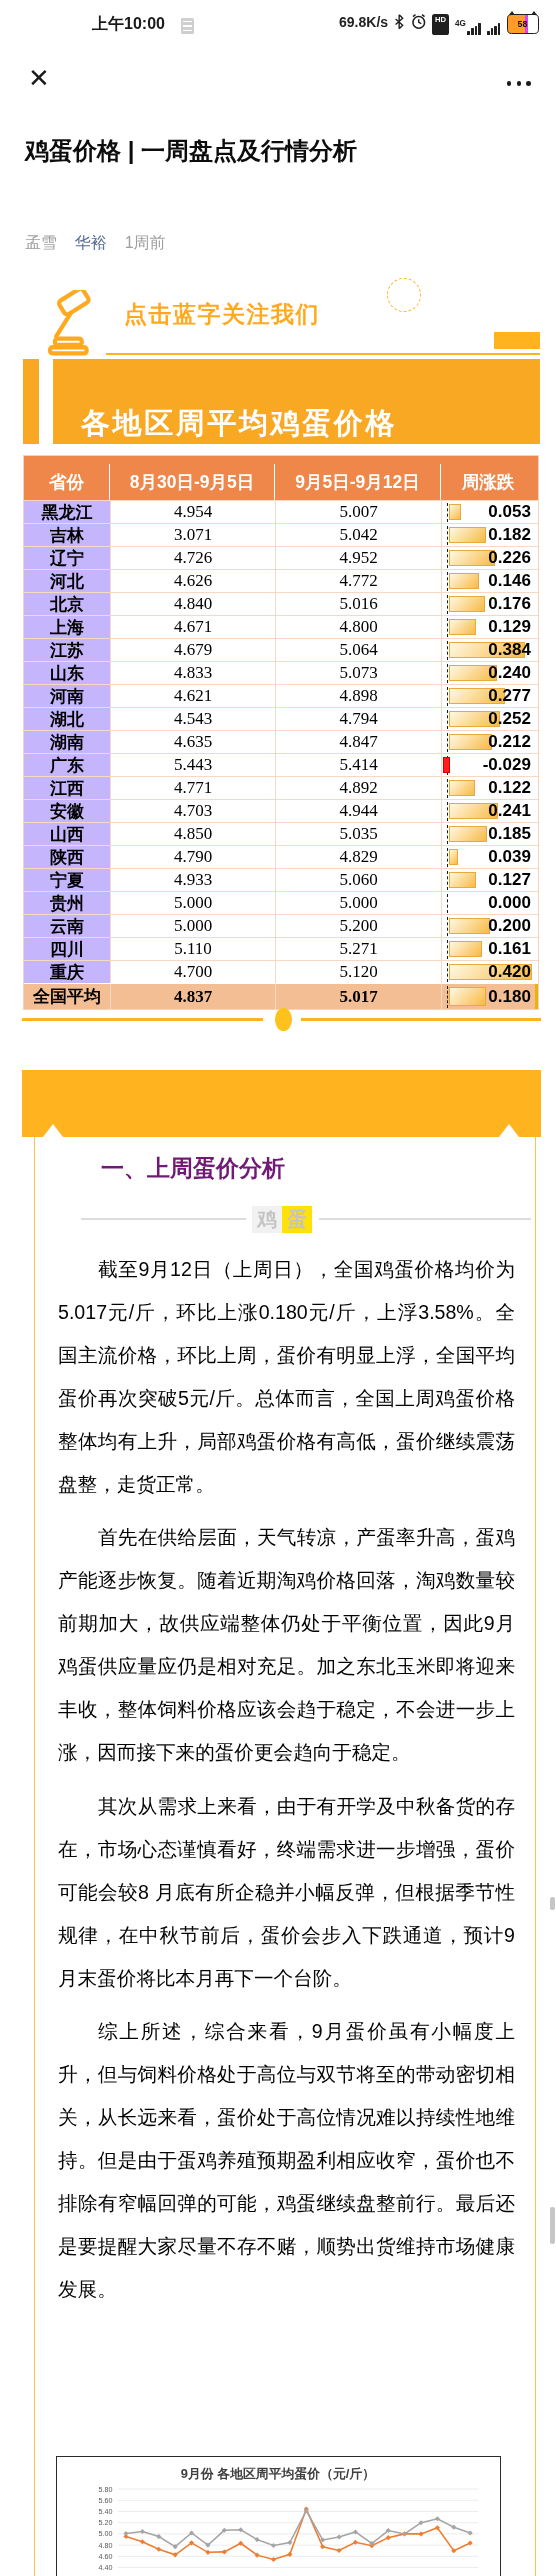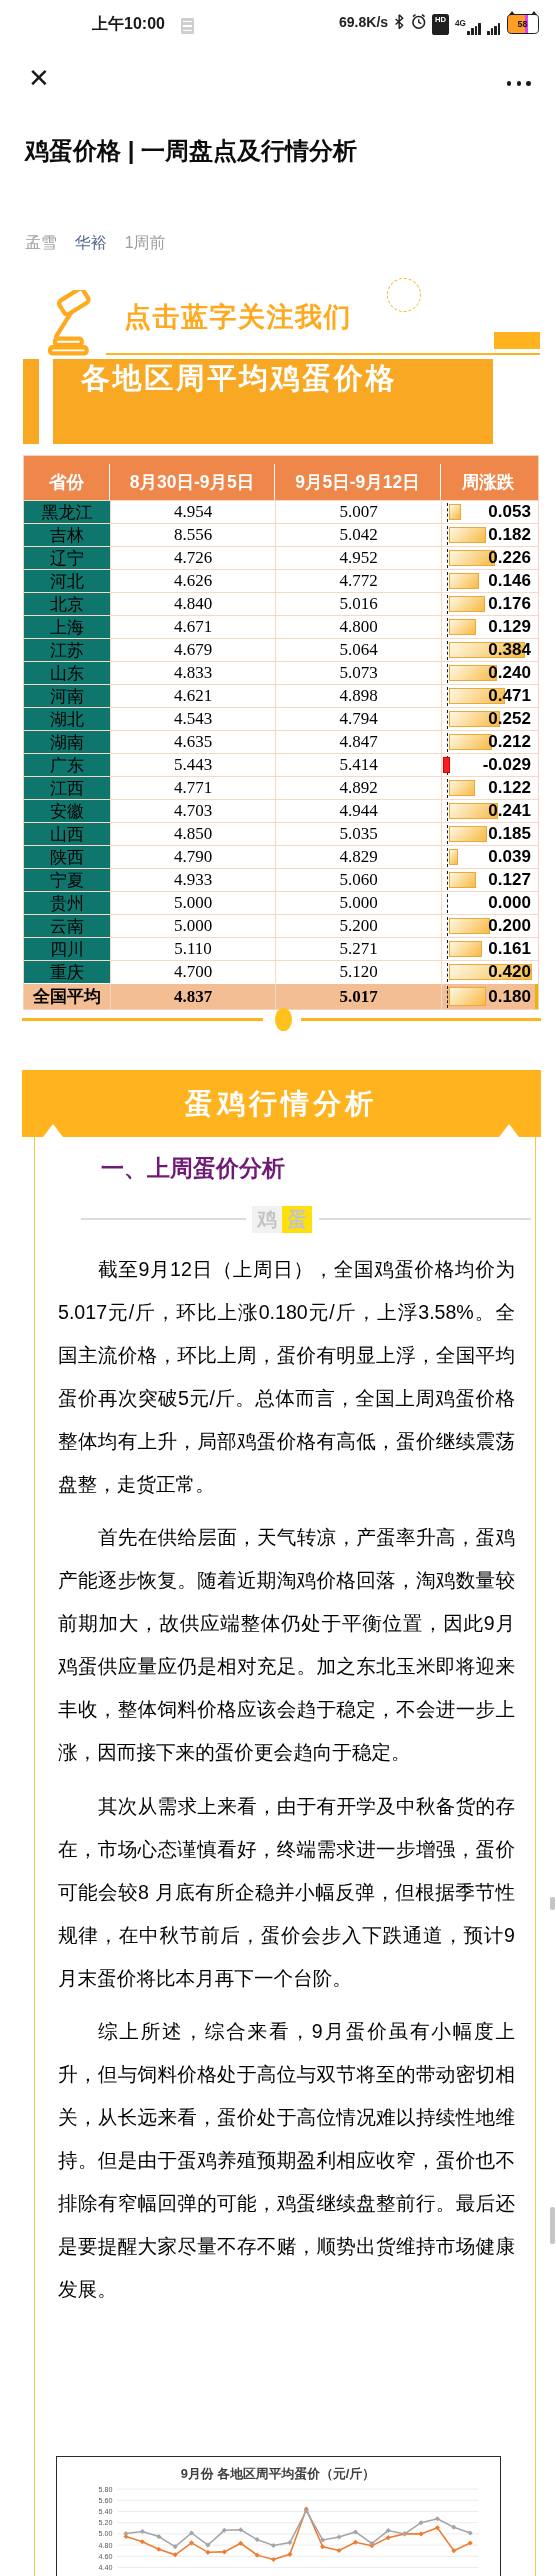--- a/index.html
+++ b/index.html
@@ -31,40 +31,40 @@
   .nav-more{right:25px;top:81px;display:flex;gap:5.2px;}
   .nav-more i{width:4.6px;height:4.6px;border-radius:50%;background:#1a1a1a;display:block;}
 
   
   .a-title{left:25px;top:135px;width:510px;font-size:24px;font-weight:600;color:#0d0d0d;line-height:32px;}
   .a-meta{left:25px;top:233px;font-size:16px;}
   .a-meta .g{color:#9e9e9e;} .a-meta .b{color:#576B95;margin:0 13.4px;}
 
   
   .gavel{left:41px;top:290px;}
-  .follow-txt{left:124px;top:299px;font-size:27px;font-weight:700;color:#FFA91F;letter-spacing:1.5px;z-index:2;}
+  .follow-txt{left:124px;top:299px;font-size:23px;font-weight:700;color:#FFA91F;letter-spacing:1.5px;z-index:2;}
   .dash-circle{left:387px;top:278px;width:32px;height:32px;border:1.5px dashed #FFB41F;border-radius:50%;z-index:1;}
   .follow-line{left:106px;top:353px;width:434px;height:2.1px;background:#FFB41F;}
   .follow-block{left:494px;top:332px;width:46px;height:16.5px;background:#FFB41F;}
 
   
   .tb-bar{left:23px;top:359px;width:15.5px;height:85px;background:#F9A823;}
-  .tb-box{left:53px;top:359px;width:440px;height:85px;background:#F9A823;display:flex;align-items:flex-start;}
+  .tb-box{left:53px;top:359px;width:487px;height:85px;background:#F9A823;display:flex;align-items:flex-end;}
   .tb-box span{margin-left:28px;font-size:29px;font-weight:700;color:#fff;letter-spacing:2.6px;}
 
   
   .ptable{left:23px;top:455px;width:514px;border:1px solid #F6D3BC;background:#fff;}
   .prow{display:grid;grid-template-columns:86px 165px 166px 94px;}
   .phead{background:#F0874A;}
   .phead .pc{height:36px;color:#fff;font-size:17.5px;font-weight:700;display:flex;align-items:center;justify-content:center;border-right:1.5px solid #fff;margin-top:8px;}
   .phead .pc:last-child{border-right:none;}
   .pbody{border-top:1px solid #F8D8C2;}
   .pc{display:flex;align-items:center;justify-content:center;}
   .pbody .pc{height:22px;font-size:17px;}
-  .c-prov{background:#0f766e;font-weight:400;color:#000;}
+  .c-prov{background:#c4b5fd;font-weight:700;color:#000;}
   .c-val{background:#fff;font-family:"Liberation Serif",serif;color:#000;border-left:1px solid #F8D8C2;}
   .c-bar{background:#fff;position:relative;border-left:1px solid #F8D8C2;}
   .c-bar .base{position:absolute;left:5.2px;top:1.5px;bottom:1.5px;border-left:1.5px dashed #1a1a1a;}
   .c-bar .bar{position:absolute;left:6.7px;top:3.1px;bottom:3.1px;background:linear-gradient(135deg,#FFF8E3,#F7BA45);
               border:1px solid #E9A93C;z-index:1;}
   .c-bar .bar.neg{left:0.5px;background:#FF1c1c;border-color:#d60000;}
   .c-bar .num{position:absolute;right:4.1px;top:0;bottom:0;display:flex;align-items:center;
               font-weight:700;font-size:17px;color:#000;z-index:2;}
   .psum{background:#eab308;border-top:1.5px solid #fff;}
   .psum .pc{height:25px;font-weight:700;background:transparent;}
@@ -186,21 +186,21 @@
         <div class="pc c-val">4.954</div>
         <div class="pc c-val">5.007</div>
         <div class="pc c-bar">
           <span class="base"></span>
           <span class="bar" style="width: 10.3px;"></span>
           <span class="num">0.053</span>
         </div>
       </div>
       <div class="prow pbody">
         <div class="pc c-prov">吉林</div>
-        <div class="pc c-val">8.556</div>
+        <div class="pc c-val">3.071</div>
         <div class="pc c-val">5.042</div>
         <div class="pc c-bar">
           <span class="base"></span>
           <span class="bar" style="width: 35px;"></span>
           <span class="num">0.182</span>
         </div>
       </div>
       <div class="prow pbody">
         <div class="pc c-prov">辽宁</div>
         <div class="pc c-val">4.726</div>
@@ -261,21 +261,21 @@
           <span class="num">0.240</span>
         </div>
       </div>
       <div class="prow pbody">
         <div class="pc c-prov">河南</div>
         <div class="pc c-val">4.621</div>
         <div class="pc c-val">4.898</div>
         <div class="pc c-bar">
           <span class="base"></span>
           <span class="bar" style="width: 54px;"></span>
-          <span class="num">0.471</span>
+          <span class="num">0.277</span>
         </div>
       </div>
       <div class="prow pbody">
         <div class="pc c-prov">湖北</div>
         <div class="pc c-val">4.543</div>
         <div class="pc c-val">4.794</div>
         <div class="pc c-bar">
           <span class="base"></span>
           <span class="bar" style="width: 49px;"></span>
           <span class="num">0.252</span>
@@ -400,21 +400,20 @@
           <span class="num">0.180</span>
         </div>
       </div>
     </div>
 
   <div class="abs eggline-l"></div>
   <div class="abs egg-oval"></div>
   <div class="abs eggline-r"></div>
 
   <div class="abs banner2">
-    <span>蛋鸡行情分析</span>
     <span class="notch l"></span>
       <span class="notch r"></span>
   </div>
 
   <div class="abs card"></div>
   <div class="abs h-one">一、上周蛋价分析</div>
 
   <div class="abs ed-l"></div>
   <div class="abs ed-sq s1">鸡</div>
   <div class="abs ed-sq s2">蛋</div>

